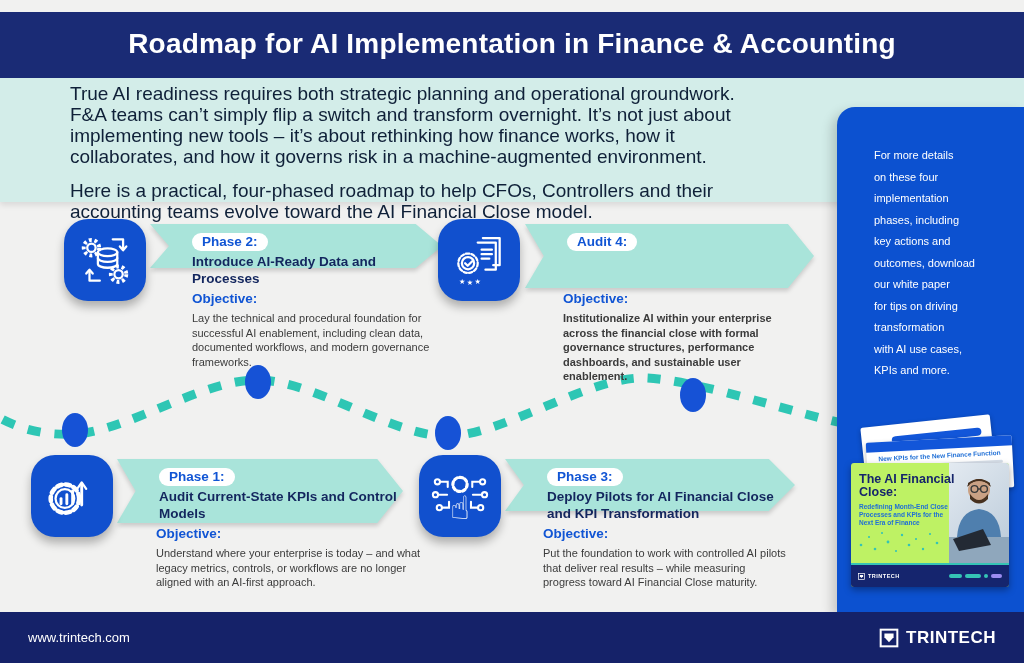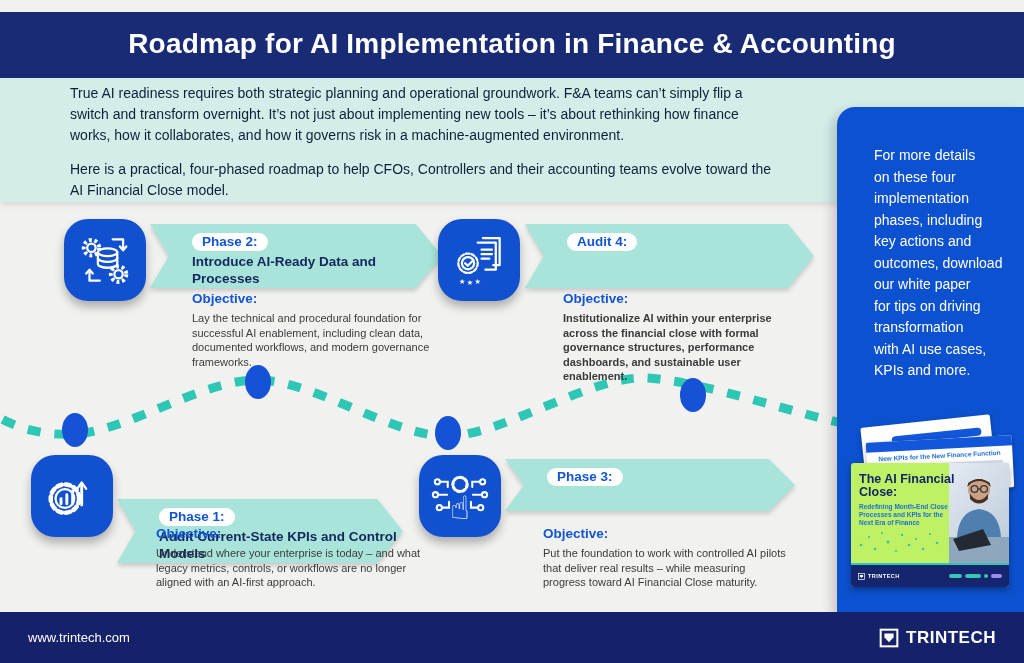--- a/index.html
+++ b/index.html
@@ -18,21 +18,21 @@
     color:#fff; font-size:28px; font-weight:bold; text-align:center; line-height:64px;
     letter-spacing:.2px;
   }
   
   .intro {
     position:absolute; left:0; top:66px; width:1024px; height:136px;
     background:#D3EDE9; z-index:1; padding:17px 0 0 70px;
     box-shadow:0 3px 6px rgba(0,0,0,.10);
   }
   .intro p {
-    width:705px; font-size:14px; line-height:21px; color:#0F2038; font-weight:500;
+    width:705px; font-size:19px; line-height:21px; color:#0F2038; font-weight:500;
   }
   .intro p + p { margin-top:13px; }
   
   .wave { position:absolute; left:0; top:355px; z-index:2; }
   
   .icon-box {
     position:absolute; width:82px; height:82px; background:#1150CE; border-radius:24px;
     box-shadow:0 6px 10px rgba(0,0,0,.28); z-index:3;
     display:flex; align-items:center; justify-content:center;
   }
@@ -51,37 +51,37 @@
   .ph-title {
     margin-top:3px; color:#13265E; font-weight:bold; font-size:13.5px; line-height:16.5px;
   }
   .obj-label { position:absolute; z-index:2; color:#1155D4; font-weight:bold; font-size:13.5px; }
   .obj-text  { position:absolute; z-index:2; color:#3B3B3B; font-size:11px; line-height:14.5px; }
   
   .ic-p2 { left:64px;  top:219px; }
   .ic-p4 { left:438px; top:219px; }
   .ic-p1 { left:31px;  top:455px; }
   .ic-p3 { left:419px; top:455px; }
-  .bn-p2 { left:150px; top:224px; width:292px; height:64px; }
+  .bn-p2 { left:150px; top:224px; width:292px; height:44px; }
   .bn-p4 { left:525px; top:224px; width:289px; height:64px; }
-  .bn-p1 { left:117px; top:459px; width:286px; height:64px;margin-top:40px; }
+  .bn-p1 { left:117px; top:459px; width:286px; height:64px; }
   .bn-p3 { left:505px; top:459px; width:290px; height:52px; }
   .ol-p2 { left:192px; top:291px; } .ot-p2 { left:192px; top:311px; width:272px; }
   .ol-p4 { left:563px; top:291px; } .ot-p4 { left:563px; top:311px; width:228px;font-weight:bold; }
   .ol-p1 { left:156px; top:526px; } .ot-p1 { left:156px; top:546px; width:280px; }
   .ol-p3 { left:543px; top:526px; } .ot-p3 { left:543px; top:546px; width:248px; }
   
   .sidebar {
     position:absolute; left:837px; top:107px; width:187px; height:505px;
     background:#0C51D0; border-radius:18px 0 0 0; z-index:5;
     box-shadow:-5px 5px 12px rgba(0,0,0,.18);
   }
   .sidebar-note {
     position:absolute; left:37px; top:38px; width:138px;
-    color:#fff; font-size:14px; line-height:21.5px; white-space:pre-line;
+    color:#fff; font-size:11px; line-height:21.5px; white-space:pre-line;
   }
   
   .wp { position:absolute; left:14px; top:312px; width:166px; height:172px; }
   .wp-page { position:absolute; background:#fff; border-radius:2px; box-shadow:0 2px 5px rgba(0,0,0,.3); }
   .wp-page-a { left:12px; top:2px;  width:130px; height:58px; transform:rotate(-6deg); z-index:1; }
   .wp-page-b { left:16px; top:20px; width:146px; height:52px; transform:rotate(-3deg); z-index:2; }
   .wp-a-ring { position:absolute; left:8px; top:16px; width:15px; height:15px; border:3px solid #35C4B5; border-radius:50%; }
   .wp-a-bar  { position:absolute; left:30px; top:12px; width:90px; height:8px; background:#1256D9; border-radius:4px; }
   .wp-a-line { position:absolute; left:30px; top:26px; width:80px; height:3px; background:#c9d4e2; border-radius:2px; }
   .wp-b-bar  { position:absolute; left:0; top:0; width:100%; height:10px; background:#1256D9; border-radius:2px 2px 0 0; }
@@ -241,20 +241,21 @@
       </g>
       <text x="48" y="83" font-size="50" text-anchor="middle" fill="#fff" font-family="DejaVu Sans, sans-serif">☝</text>
     </svg>
   </div>
   <div class="banner bn-p3">
     <svg class="banner-bg" viewBox="0 0 100 100" preserveAspectRatio="none">
         <polygon points="0,0 91,0 100,50 91,100 0,100 6.5,50"></polygon>
       </svg>
     <div class="banner-text">
       <span class="pill">Phase 3:</span>
+      <div class="ph-title">Deploy Pilots for AI Financial Close and KPI Transformation</div>
     </div>
   </div>
   <div class="obj-label ol-p3">Objective:</div>
   <div class="obj-text ot-p3">Put the foundation to work with controlled AI pilots that deliver real results – while measuring progress toward AI Financial Close maturity.</div>
 
   <div class="sidebar">
     <div class="sidebar-note">For more details
 on these four
 implementation
 phases, including

